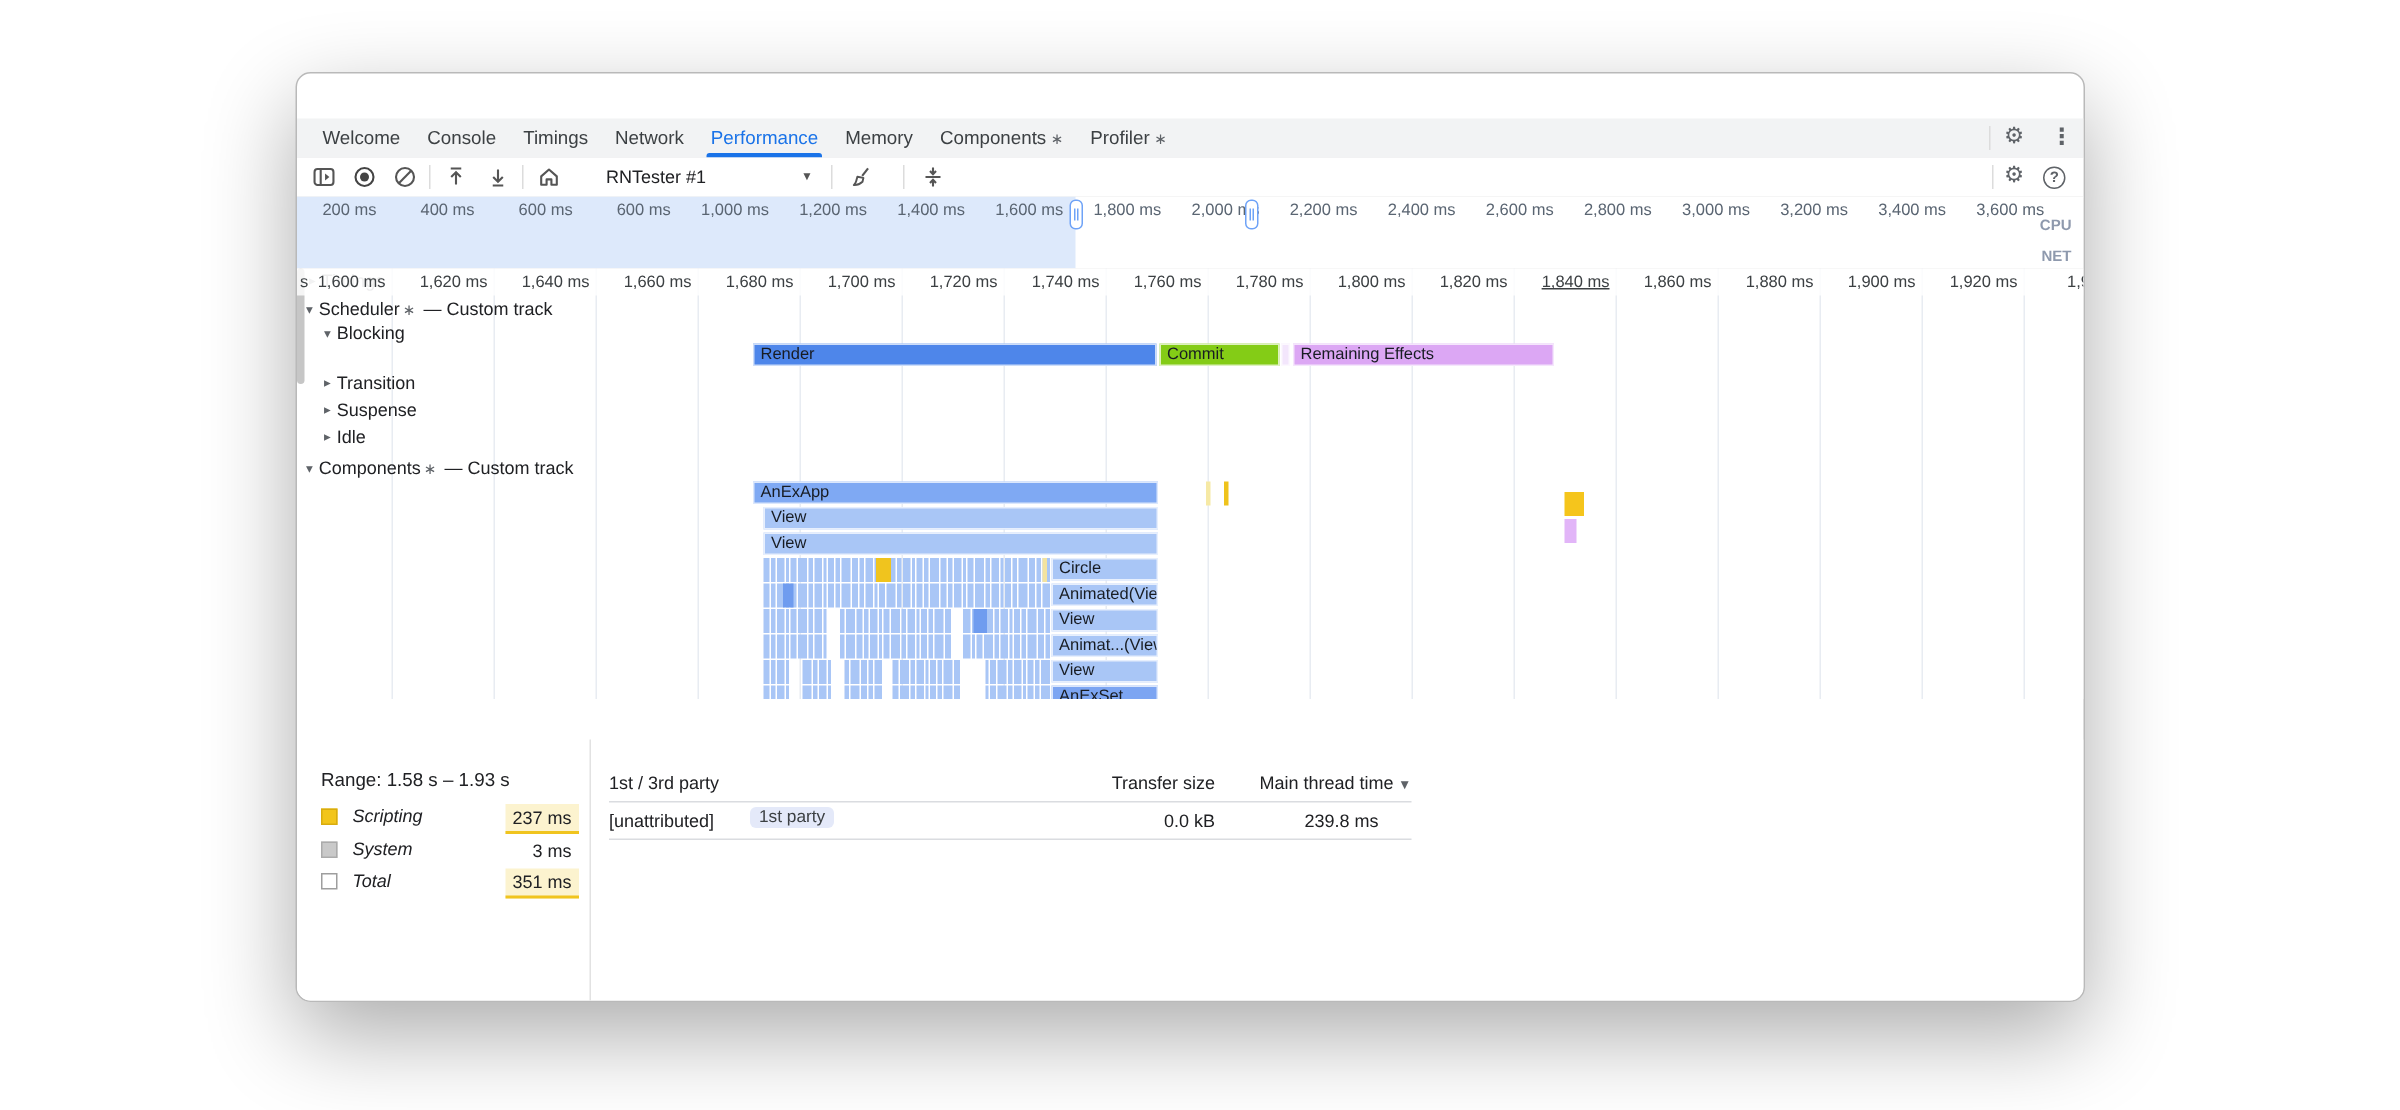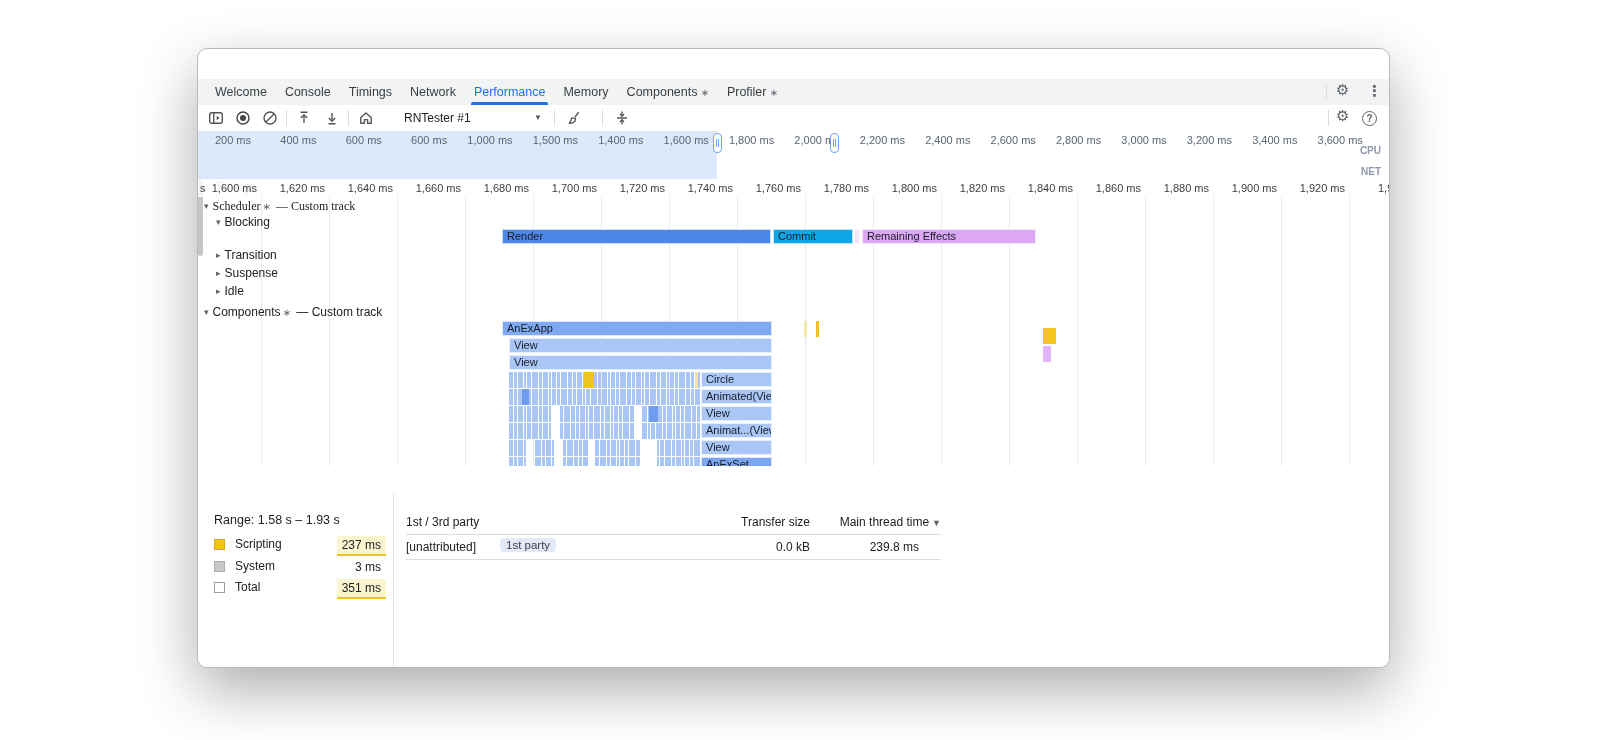--- a/index.html
+++ b/index.html
@@ -46,21 +46,21 @@
   
   .btabs{position:absolute;left:0;top:417px;width:100%;height:27px;background:#f1f3f4;
          border-top:1px solid #cfcfcf;border-bottom:1px solid #d8d8d8;box-sizing:border-box;display:flex;padding-left:16px;}
   .btab{position:relative;height:27px;line-height:26px;font-size:12px;color:#3c4043;margin-right:26px;}
   .btab.active{color:#1a73e8;}
   .btabul{position:absolute;left:0;right:0;bottom:0;height:3px;background:#1a73e8;border-radius:2px 2px 0 0;}
   .bcontent{position:absolute;left:0;top:444px;width:100%;height:176px;background:#fff;}
   .range{position:absolute;left:16px;top:20px;font-size:12.5px;color:#202124;}
   .legrow{position:absolute;left:16px;width:172px;height:21px;}
   .sw{position:absolute;left:0;top:3px;width:11px;height:11px;box-sizing:border-box;}
-  .legname{position:absolute;left:21px;top:1px;font-size:12px;color:#202124;}
+  .legname{position:absolute;left:21px;top:1px;font-size:12px;color:#202124;font-style:italic;}
   .legval{position:absolute;right:0;top:0;font-size:12px;color:#202124;padding:2px 5px;}
   .legval.hl{background:#fcf3cf;border-bottom:2px solid #f0c41e;}
   .vdivider{position:absolute;left:195px;top:0;width:1px;height:176px;background:#e2e2e2;}
   .th{position:absolute;top:22px;font-size:12px;color:#202124;font-weight:500;}
   .td{position:absolute;font-size:12px;color:#202124;}
   .hline{position:absolute;height:1px;background:#dadce0;}
   .chip{position:absolute;font-size:11.5px;color:#3c4043;background:#e4e9f9;border-radius:4px;padding:1px 6px;}
   .sortarrow{font-size:9px;color:#5f6368;margin-left:3px;}
   svg{display:block;}
 </style>
@@ -153,21 +153,21 @@
     </div>
 
     <div class="overview" id="overview">
         <div style="left: 0px; top: 0px; width: 519px; height: 100%; background: rgba(213, 227, 250, 0.8);"></div>
         <div style="left: 636px; top: 0px; width: 557px; height: 100%; background: rgba(213, 227, 250, 0.8);"></div>
         <div class="ovlabel" style="left: -14px; width: 67px;">200 ms</div>
         <div class="ovlabel" style="left: 51.4px; width: 67px;">400 ms</div>
         <div class="ovlabel" style="left: 116.8px; width: 67px;">600 ms</div>
         <div class="ovlabel" style="left: 182.2px; width: 67px;">600 ms</div>
         <div class="ovlabel" style="left: 247.6px; width: 67px;">1,000 ms</div>
-        <div class="ovlabel" style="left: 313px; width: 67px;">1,500 ms</div>
+        <div class="ovlabel" style="left: 313px; width: 67px;">1,200 ms</div>
         <div class="ovlabel" style="left: 378.4px; width: 67px;">1,400 ms</div>
         <div class="ovlabel" style="left: 443.8px; width: 67px;">1,600 ms</div>
         <div class="ovlabel" style="left: 509.2px; width: 67px;">1,800 ms</div>
         <div class="ovlabel" style="left: 574.6px; width: 67px;">2,000 ms</div>
         <div class="ovlabel" style="left: 640px; width: 67px;">2,200 ms</div>
         <div class="ovlabel" style="left: 705.4px; width: 67px;">2,400 ms</div>
         <div class="ovlabel" style="left: 770.8px; width: 67px;">2,600 ms</div>
         <div class="ovlabel" style="left: 836.2px; width: 67px;">2,800 ms</div>
         <div class="ovlabel" style="left: 901.6px; width: 67px;">3,000 ms</div>
         <div class="ovlabel" style="left: 967px; width: 67px;">3,200 ms</div>
@@ -211,34 +211,34 @@
         <div class="rlabel" style="left: 119px;">1,640 ms</div>
         <div class="rlabel" style="left: 187px;">1,660 ms</div>
         <div class="rlabel" style="left: 255px;">1,680 ms</div>
         <div class="rlabel" style="left: 323px;">1,700 ms</div>
         <div class="rlabel" style="left: 391px;">1,720 ms</div>
         <div class="rlabel" style="left: 459px;">1,740 ms</div>
         <div class="rlabel" style="left: 527px;">1,760 ms</div>
         <div class="rlabel" style="left: 595px;">1,780 ms</div>
         <div class="rlabel" style="left: 663px;">1,800 ms</div>
         <div class="rlabel" style="left: 731px;">1,820 ms</div>
-        <div class="rlabel" style="left: 799px;">1,840 ms</div>
+        <div class="rlabel" style="left: 799px; text-decoration: underline;">1,840 ms</div>
         <div class="rlabel" style="left: 867px;">1,860 ms</div>
         <div class="rlabel" style="left: 935px;">1,880 ms</div>
         <div class="rlabel" style="left: 1003px;">1,900 ms</div>
         <div class="rlabel" style="left: 1071px;">1,920 ms</div>
         <div style="left: 1180px; top: 3px; font-size: 11px; color: rgb(60, 64, 67); position: absolute;">1,9</div>
-        <div class="trackhdr" style="left: 6px; top: 20px; font-family: Liberation Serif, serif;"><span class="arr">▾</span>Scheduler<span class="tbadge">∗</span> <span>— Custom track</span></div>
+        <div class="trackhdr" style="left: 6px; top: 20px;"><span class="arr">▾</span>Scheduler<span class="tbadge">∗</span> <span>— Custom track</span></div>
         <div class="trackhdr" style="left: 18px; top: 36px;"><span class="arr">▾</span>Blocking</div>
         <div class="trackhdr" style="left: 18px; top: 69px;"><span class="arr">▸</span>Transition</div>
         <div class="trackhdr" style="left: 18px; top: 87px;"><span class="arr">▸</span>Suspense</div>
         <div class="trackhdr" style="left: 18px; top: 105px;"><span class="arr">▸</span>Idle</div>
         <div class="trackhdr" style="left: 6px; top: 126px;"><span class="arr">▾</span>Components<span class="tbadge">∗</span> <span>— Custom track</span></div>
         <div class="fbar" style="left: 304px; top: 50px; width: 269px; background: rgb(78, 134, 234);">Render</div>
-        <div class="fbar" style="left: 575px; top: 50px; width: 80px; background: #0ea5e9;">Commit</div>
+        <div class="fbar" style="left: 575px; top: 50px; width: 80px; background: #84cc16;">Commit</div>
         <div class="fbar" style="left: 656px; top: 50px; width: 6px; background: rgb(243, 230, 252);"></div>
         <div class="fbar" style="left: 664px; top: 50px; width: 174px; background: rgb(220, 167, 244);">Remaining Effects</div>
         <div class="fbar" style="left: 304px; top: 142px; width: 270px; background: rgb(127, 169, 243);">AnExApp</div>
         <div class="fbar" style="left: 311px; top: 159px; width: 263px; background: rgb(169, 198, 246);">View</div>
         <div class="fbar" style="left: 311px; top: 176px; width: 263px; background: rgb(169, 198, 246);">View</div>
         <div class="seg" style="left: 311px; top: 193px; width: 4px; background: rgb(169, 198, 246);"></div>
         <div class="seg" style="left: 316px; top: 193px; width: 3px; background: rgb(169, 198, 246);"></div>
         <div class="seg" style="left: 320px; top: 193px; width: 5px; background: rgb(169, 198, 246);"></div>
         <div class="seg" style="left: 326px; top: 193px; width: 2px; background: rgb(169, 198, 246);"></div>
         <div class="seg" style="left: 329px; top: 193px; width: 4px; background: rgb(169, 198, 246);"></div>

